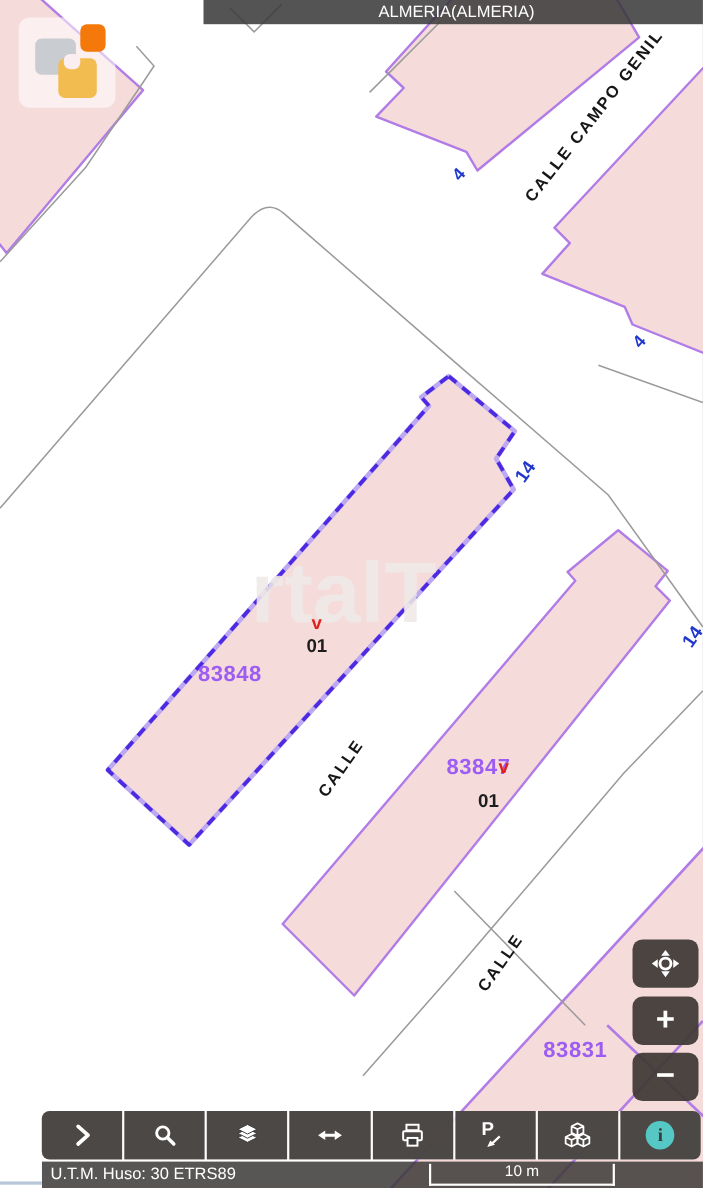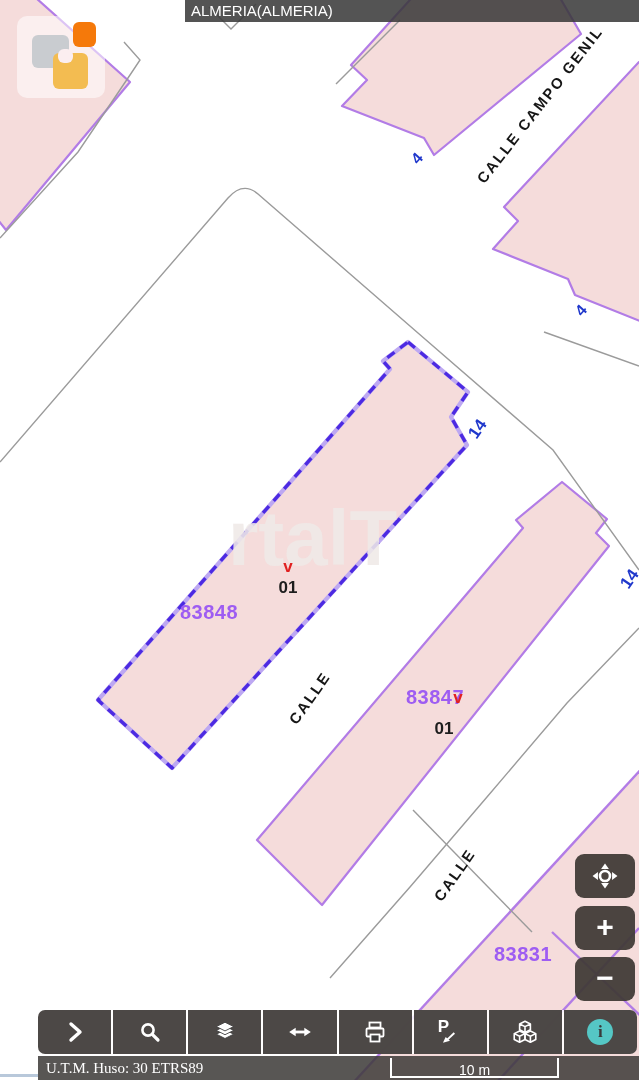--- a/index.html
+++ b/index.html
@@ -19,21 +19,21 @@
   .t-unit{fill:#1d1d1d;font-size:17px;font-weight:600;}
   .t-num{fill:#2038cc;font-size:16px;font-weight:bold;}
   .t-num14{fill:#2038cc;font-size:17px;font-weight:bold;}
   .t-street{fill:#161616;font-size:15px;font-weight:600;letter-spacing:2px;}
   .t-mark{fill:#e02020;font-size:17px;font-weight:bold;}
   .t-wm{fill:#efe9e7;fill-opacity:.88;font-size:78px;font-weight:bold;}
 
   
   .titlebar{position:absolute;left:185px;top:0;width:454px;height:22px;
     background:rgba(56,56,56,.86);color:#fff;font-size:15px;line-height:22px;
-    padding-left:6px;box-sizing:border-box;white-space:nowrap;}
+    padding-left:6px;box-sizing:border-box;white-space:nowrap;text-align:center;}
 
   
   .logo{position:absolute;left:17px;top:16px;width:88px;height:82px;}
   .logo .plate{position:absolute;left:0;top:0;width:88px;height:82px;background:rgba(255,255,255,.55);border-radius:10px;}
   .logo .sq{position:absolute;border-radius:6px;}
   .sq-gray{left:15px;top:19px;width:37px;height:33px;background:#c9ccd0;}
   .sq-amber{left:36px;top:37px;width:35px;height:36px;background:#f3bc51;}
   .sq-white{left:41px;top:33px;width:15px;height:14px;background:#fbeef0;border-radius:4px;}
   .sq-orange{left:56px;top:6px;width:23px;height:25px;background:#f5790a;}
 
@@ -50,24 +50,24 @@
   .tb-btn:first-child{border-radius:7px 0 0 7px;}
   .tb-btn:last-child{border-radius:0 7px 7px 0;}
   .ivg-label{font-size:17px;font-weight:bold;letter-spacing:.5px;}
   .p-glyph{font-size:17px;font-weight:bold;position:absolute;left:24px;top:7px;}
   .info-circle{width:26px;height:26px;border-radius:50%;background:#55c7c5;display:flex;align-items:center;justify-content:center;}
   .info-i{color:#3a3a3a;font-size:17px;font-weight:bold;font-family:"Liberation Serif","DejaVu Serif",serif;}
 
   
   .statusbar{position:absolute;left:38px;top:1056px;width:601px;height:24px;
     background:rgba(60,58,56,.86);color:#fff;font-size:15px;line-height:24px;box-sizing:border-box;}
-  .utm{position:absolute;left:8px;top:0;font-family:Liberation Serif, serif;}
+  .utm{position:absolute;left:8px;top:0;}
   .scalebar{position:absolute;left:352px;top:2px;width:165px;height:18px;
     border-left:2px solid #fff;border-right:2px solid #fff;border-bottom:2px solid #fff;
-    display:flex;align-items:flex-start;justify-content:center;font-size:14px;}
+    display:flex;align-items:flex-end;justify-content:center;font-size:14px;}
   .corner{position:absolute;left:0;top:1056px;width:38px;height:24px;background:#fff;}
   .corner-line{position:absolute;left:0;top:18px;width:38px;height:3px;background:#b8c8da;}
 </style>
 </head>
 <body>
 
 <div class="screen">
 
   <svg class="map" width="639" height="1080" viewBox="0 0 639 1080">
 

